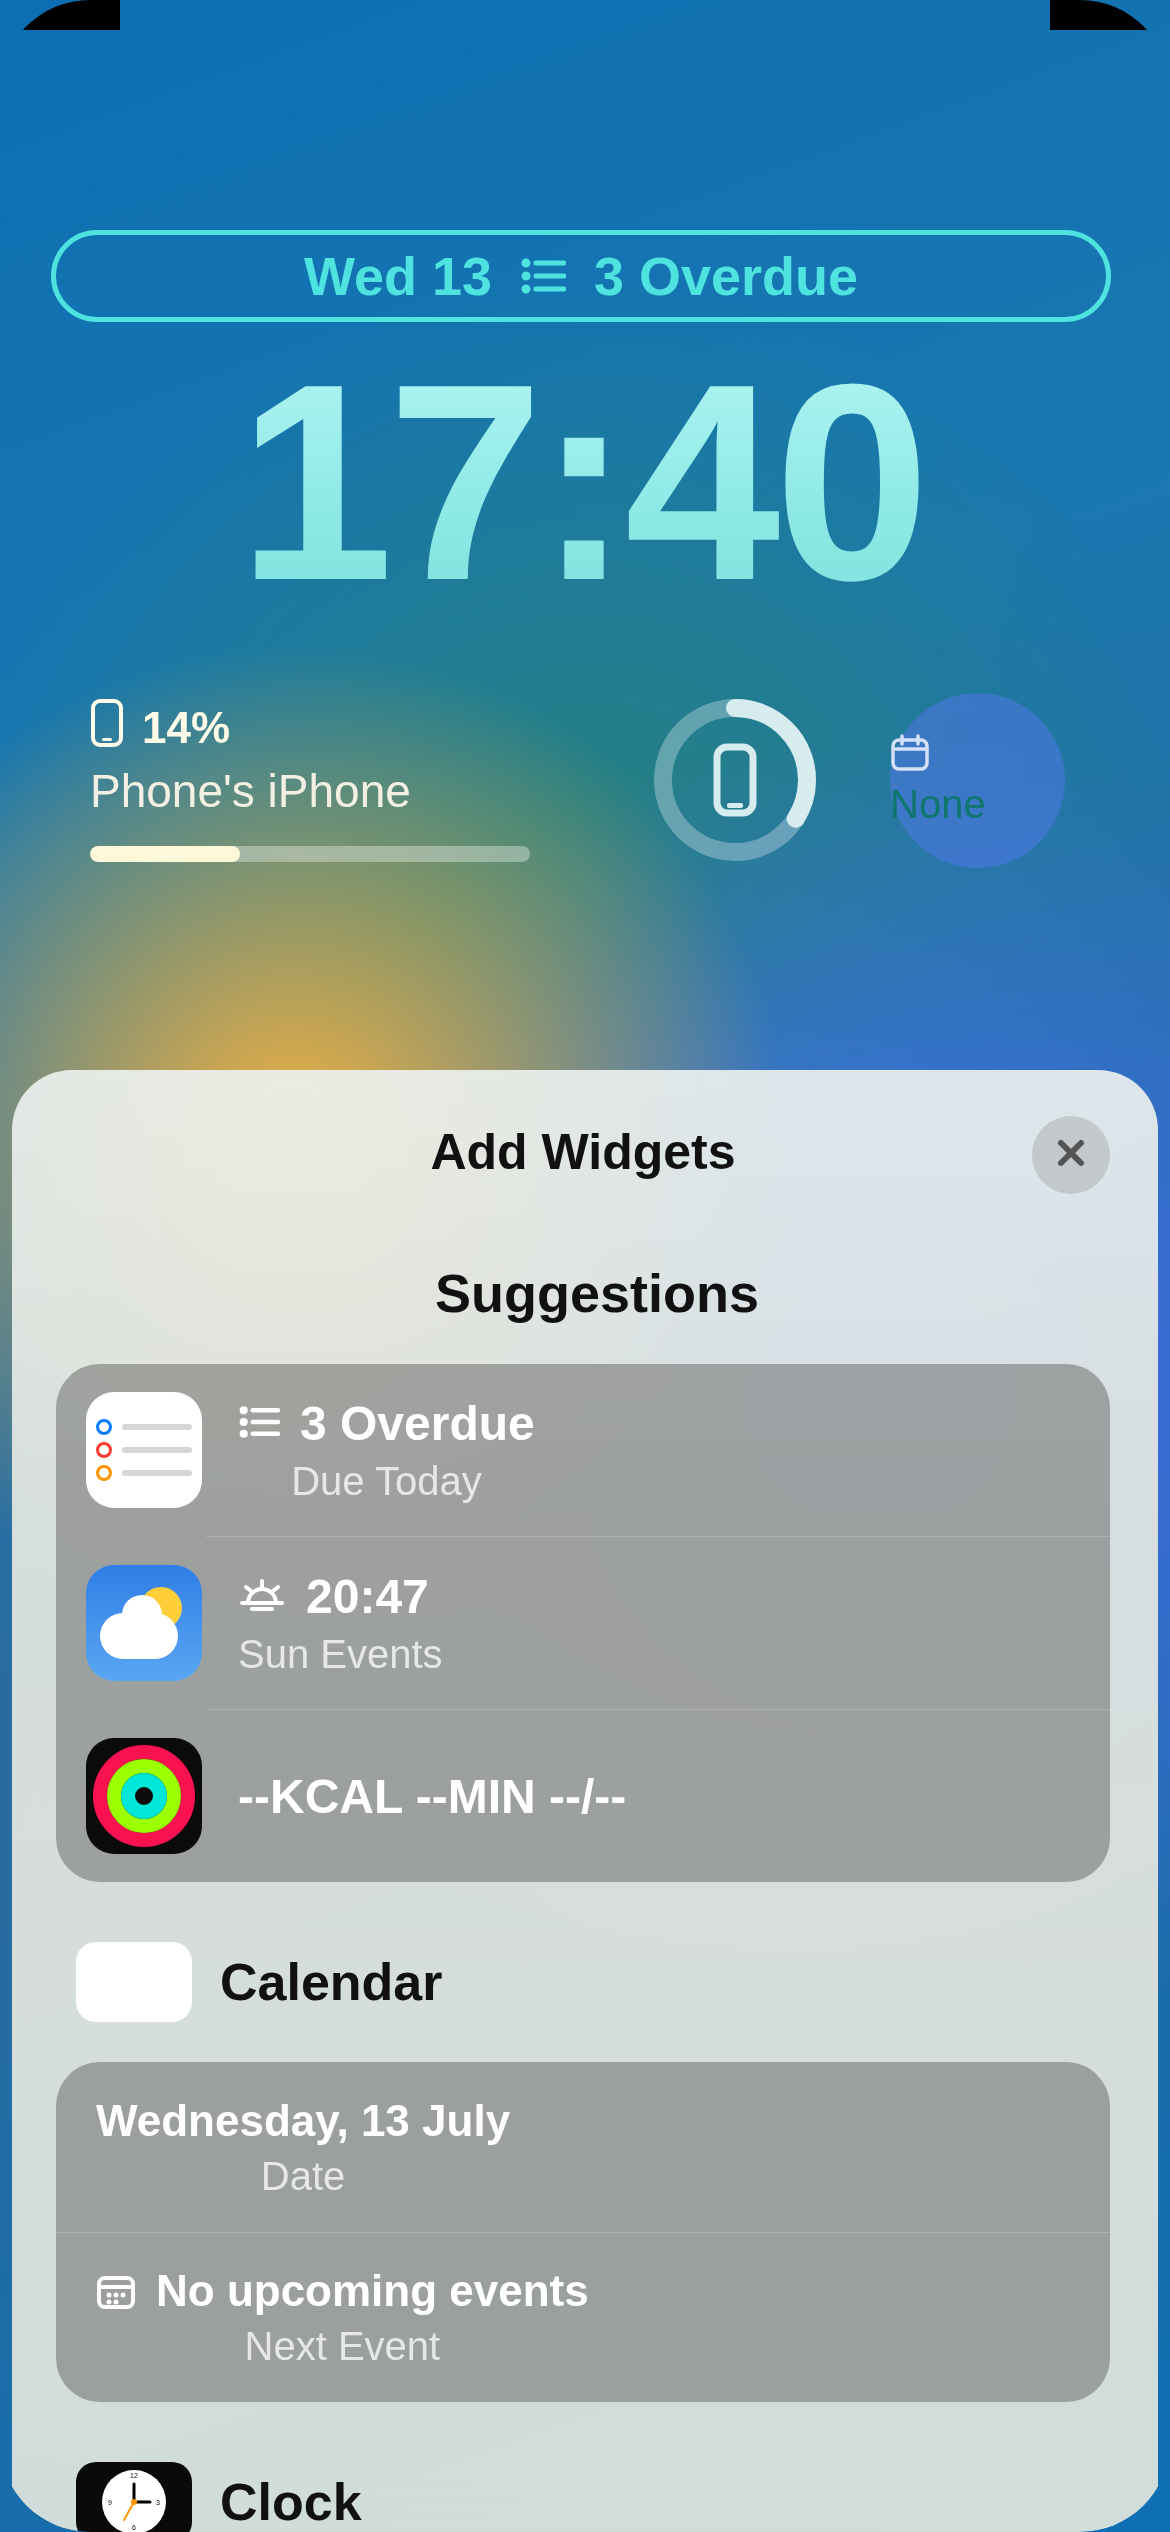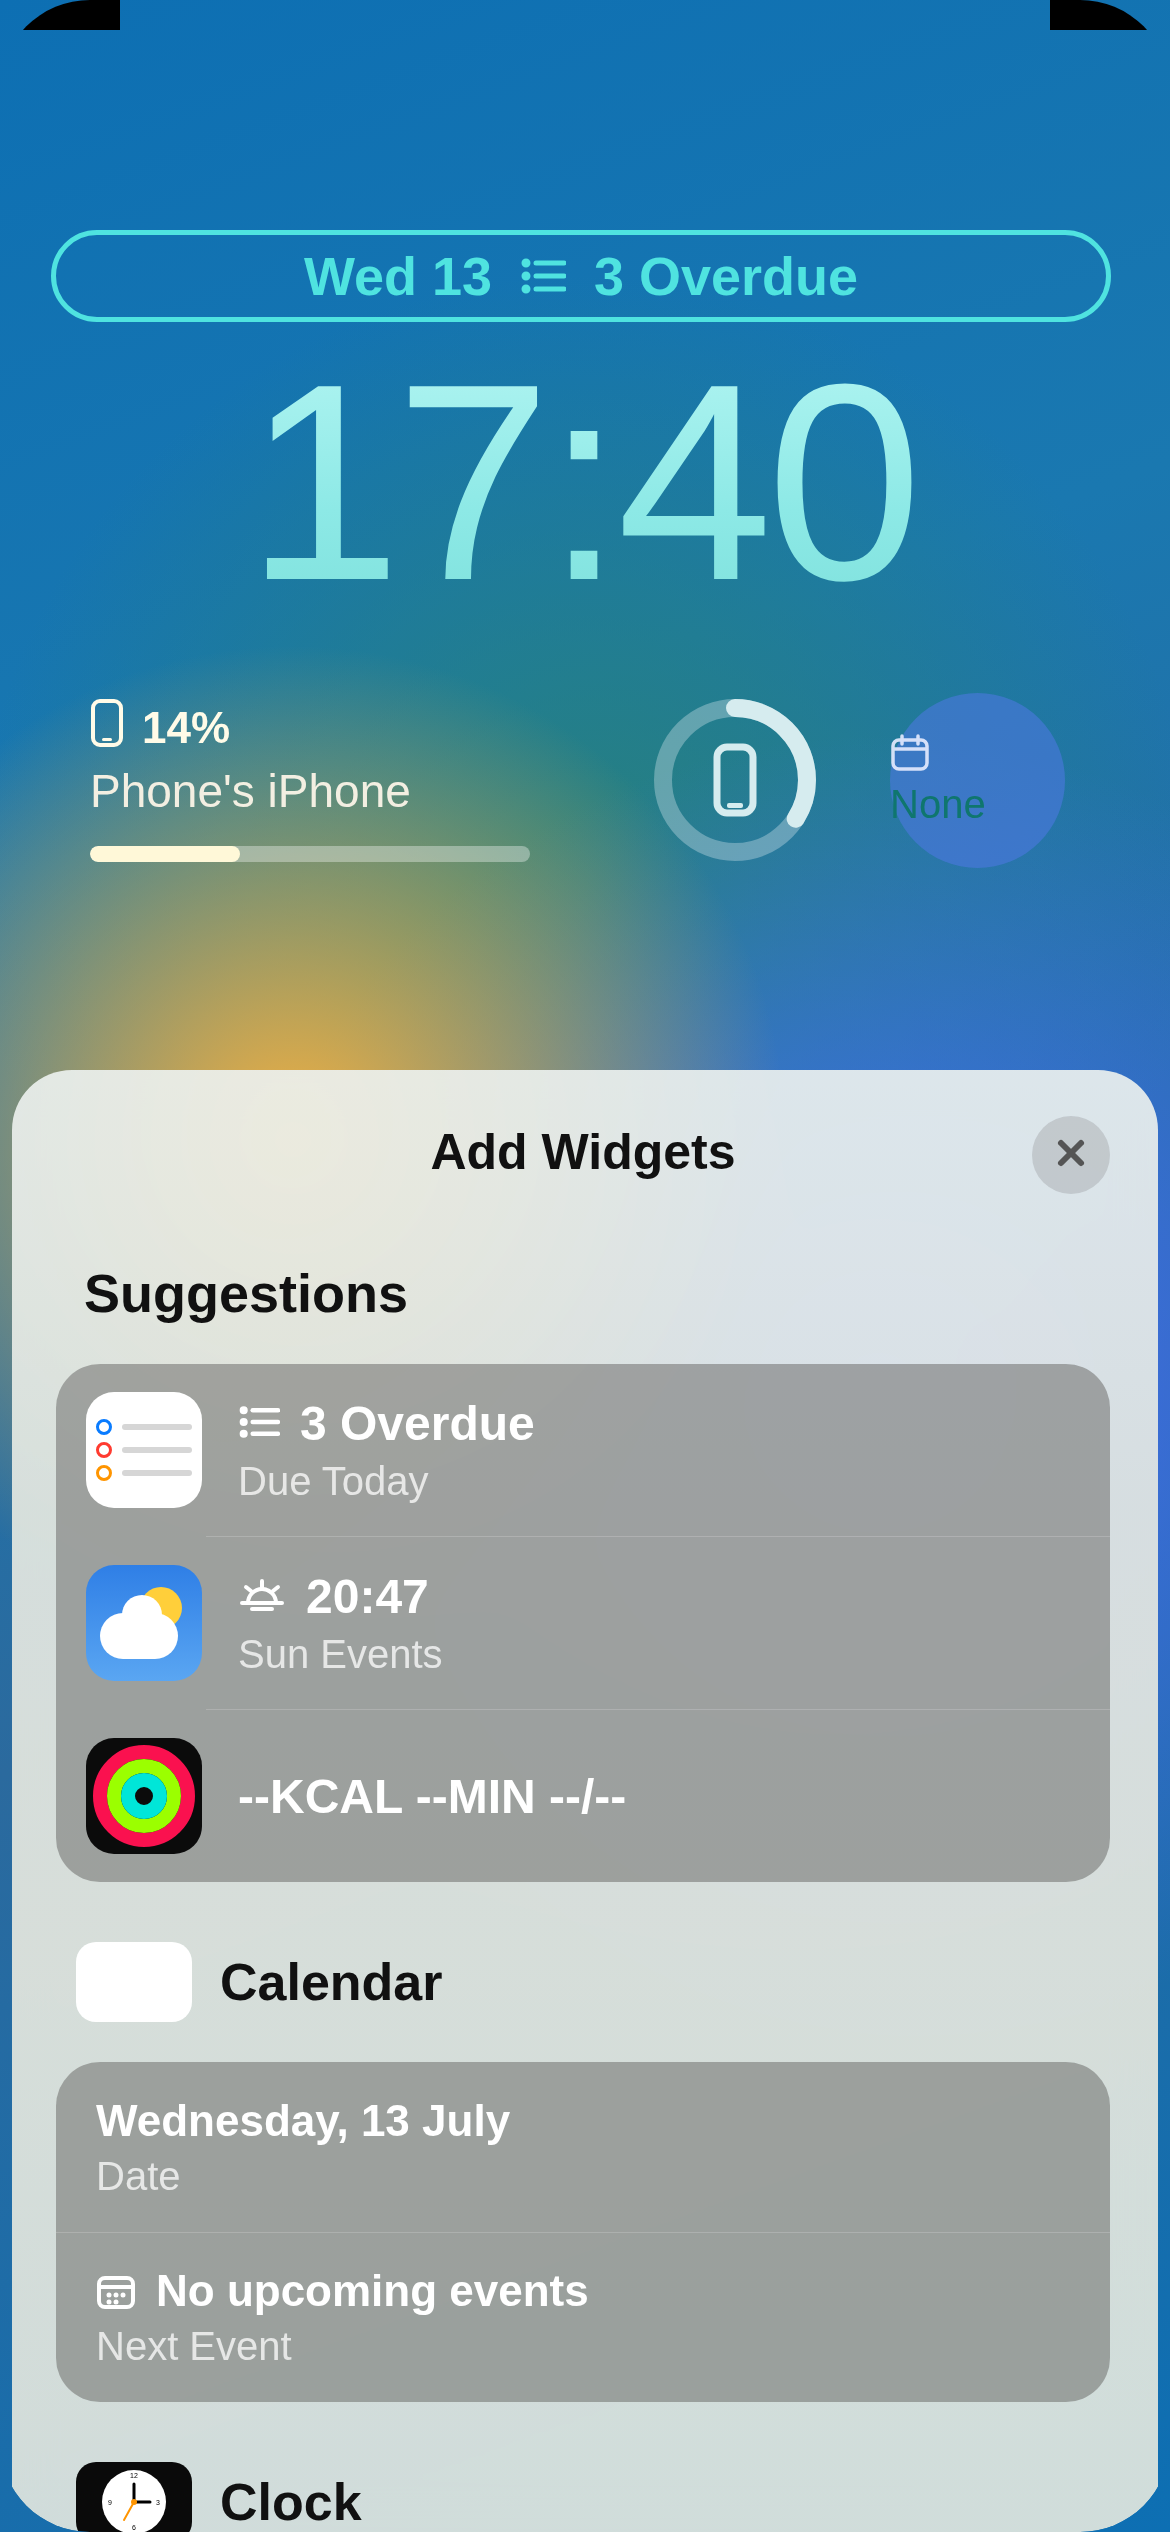--- a/index.html
+++ b/index.html
@@ -22,21 +22,21 @@
 
   
   .ls-top { position:absolute; top:230px; left:0; right:8px; display:flex; flex-direction:column; align-items:center; }
   .pill {
     width: 1060px; height: 92px; border: 5px solid #4fe3e0; border-radius: 60px;
     display:flex; align-items:center; justify-content:center; gap: 28px;
     color:#4fe3e0; font-weight:600; font-size:54px;
   }
   .pill .list-icon { display:inline-flex; }
   .clock {
-    color:#a3f3f0; font-weight:400; font-size:280px; letter-spacing:-6px; line-height:1;
+    color:#a3f3f0; font-weight:700; font-size:280px; letter-spacing:-6px; line-height:1;
     margin-top:20px;
     background: linear-gradient(180deg,#b2f5f2 0%, #8de9e6 60%, #7fe1dd 100%);
     -webkit-background-clip: text; background-clip:text; color: transparent;
   }
 
   
   .widget-row { position:absolute; top:680px; left:90px; right:90px; height:200px; display:flex; align-items:center; }
   .battery-widget { flex:0 0 540px; color:#fffbe8; }
   .battery-widget .row1 { display:flex; align-items:center; gap:18px; font-size:44px; font-weight:600;}
   .battery-widget .row2 { font-size:46px; font-weight:400; color:#f3efe2; margin-top:6px;}
@@ -58,20 +58,21 @@
   .none-widget .lbl { font-size:40px; font-weight:500; }
 
   
   .sheet {
     position:absolute; left:12px; right:12px; top:1070px; bottom:0;
     border-top-left-radius:60px; border-top-right-radius:60px;
     background: linear-gradient(180deg, rgba(235,240,238,0.92) 0%, rgba(228,232,225,0.92) 30%, rgba(230,232,222,0.92) 60%, rgba(225,230,222,0.92) 100%);
     backdrop-filter: blur(20px);
     padding: 42px 48px 0 44px;
     color:#111;
+    text-align:center;
   }
   .sheet-header { display:flex; align-items:center; justify-content:center; position:relative; height:80px; }
   .sheet-title { font-size:50px; font-weight:700; }
   .close-btn {
     position:absolute; right:0; top:4px; width:78px; height:78px; border-radius:50%;
     background:rgba(120,120,120,0.25); display:flex; align-items:center; justify-content:center;
     cursor:pointer;
   }
 
   .section-h { font-size:54px; font-weight:700; margin-top:70px; margin-left:28px; }

